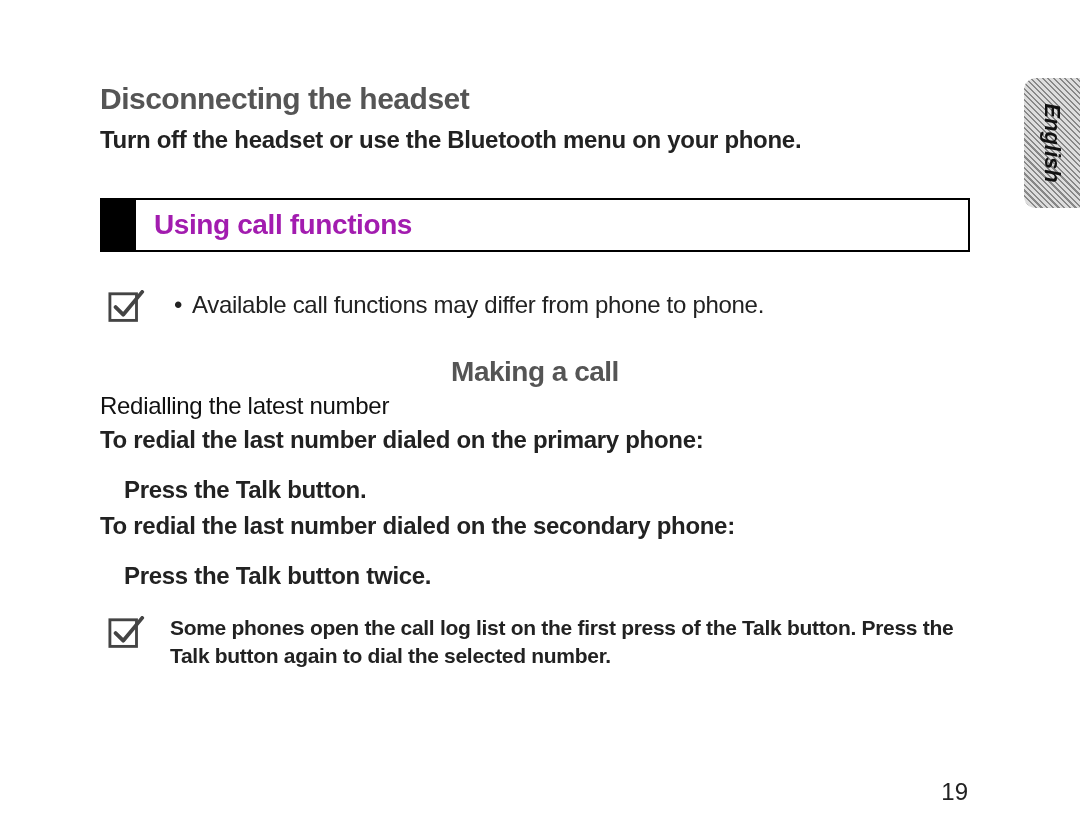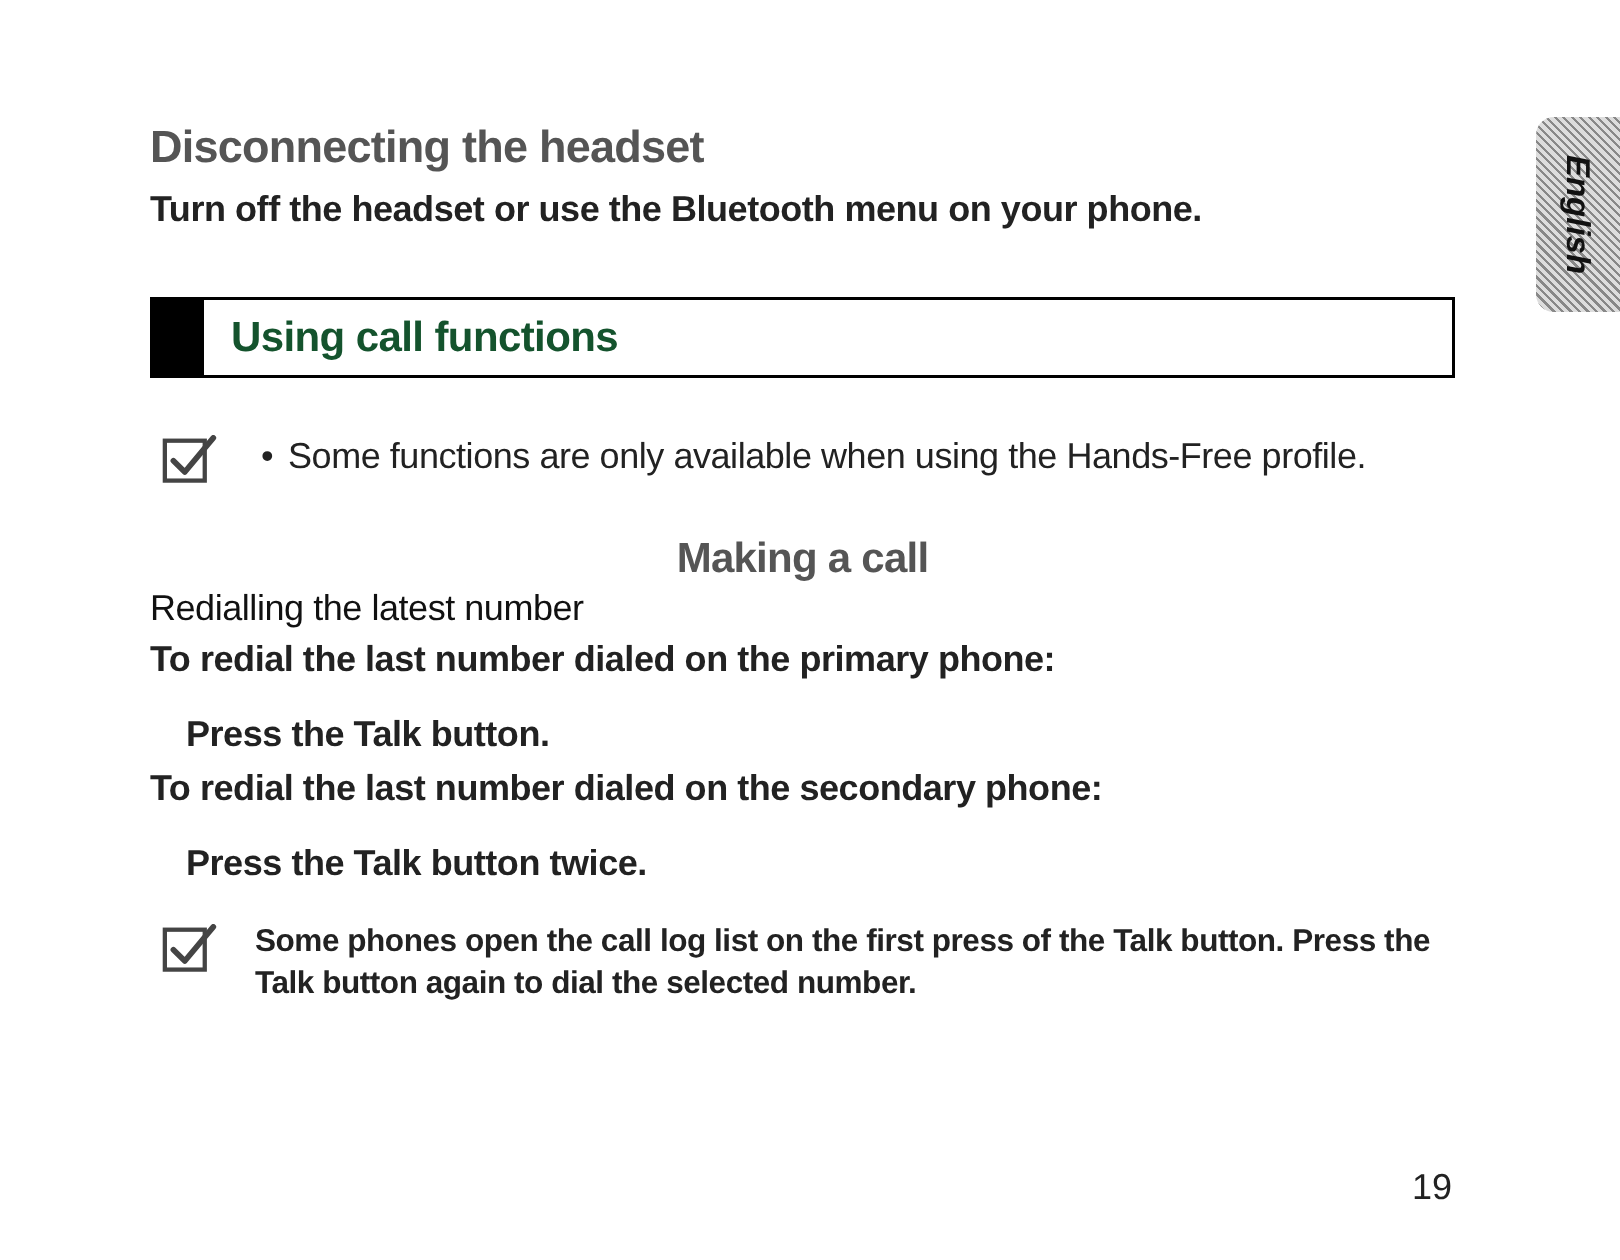--- a/index.html
+++ b/index.html
@@ -65,21 +65,21 @@
       width: 34px;
       background: #000;
     }
     .section-box .title {
       flex: 1;
       display: flex;
       align-items: center;
       padding-left: 18px;
       font-size: 28px;
       font-weight: 700;
-      color: #14532d;
+      color: #a21caf;
       letter-spacing: -0.4px;
       border-radius: 13px;
     }
     .note-block {
       display: flex;
       align-items: flex-start;
       gap: 24px;
       padding-left: 8px;
     }
     .check-icon {
@@ -161,21 +161,21 @@
 </div>
 
 <div class="note-block">
   <div class="check-icon">
     <svg viewBox="0 0 40 40">
       <rect x="2" y="4" width="28" height="28" fill="none" stroke="#444" stroke-width="3"></rect>
       <path d="M 8 18 L 16 26 L 36 2" fill="none" stroke="#444" stroke-width="4" stroke-linecap="round" stroke-linejoin="round"></path>
     </svg>
   </div>
   <ul class="bullets">
-    <li>Some functions are only available when using the Hands-Free profile.</li>
+    <li>Available call functions may differ from phone to phone.</li>
   </ul>
 </div>
 
 <h2 class="heading-2">Making a call</h2>
 <h3 class="heading-3">Redialling the latest number</h3>
 <p class="body-text">To redial the last number dialed on the primary phone:</p>
 <div class="spacer-sm"></div>
 <p class="body-text indent">Press the Talk button.</p>
 <div class="spacer-sm"></div>
 <p class="body-text">To redial the last number dialed on the secondary phone:</p>

